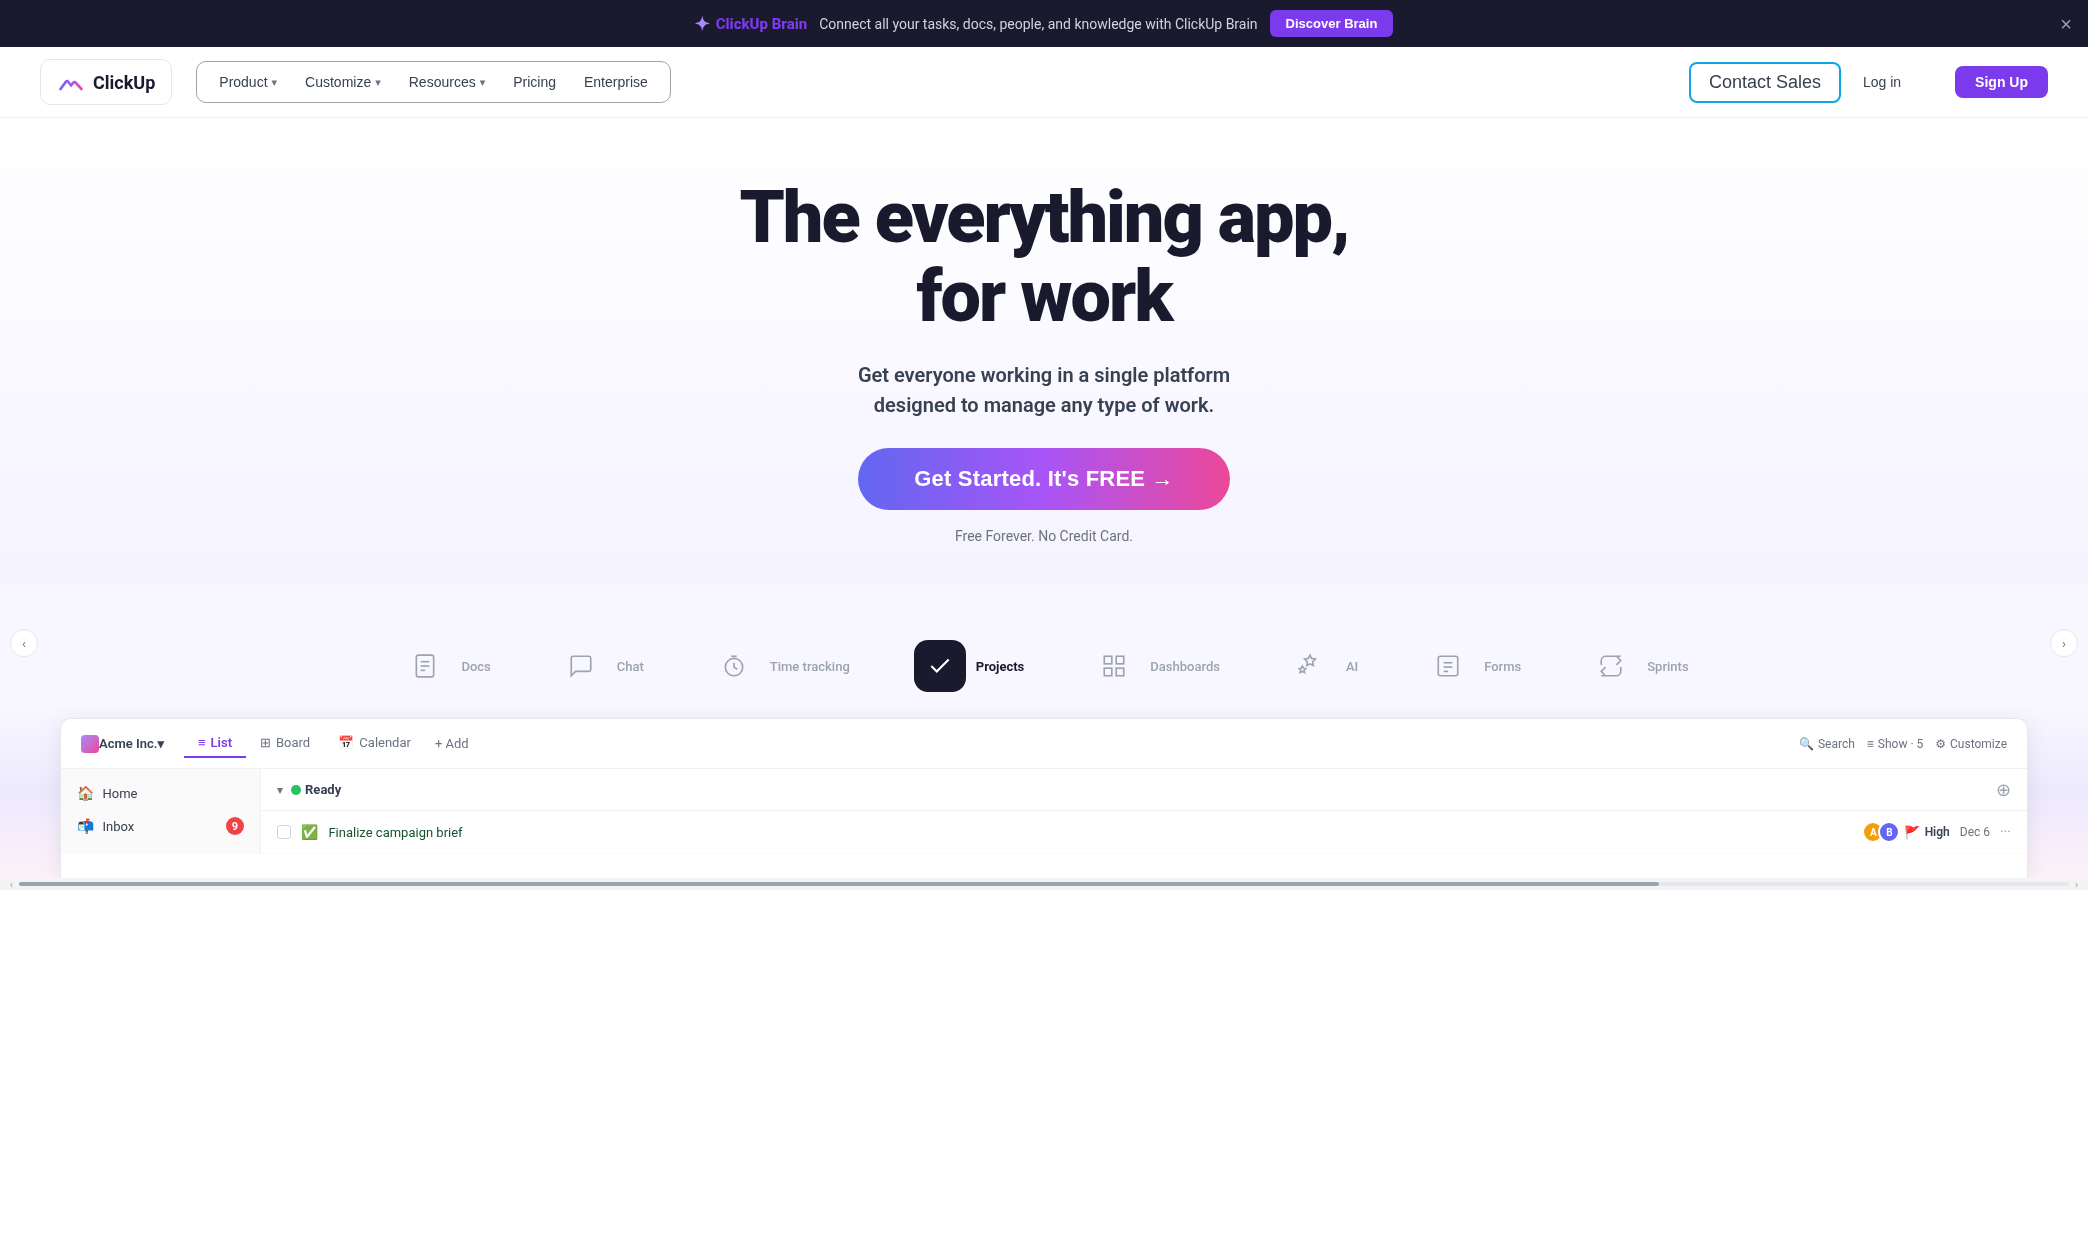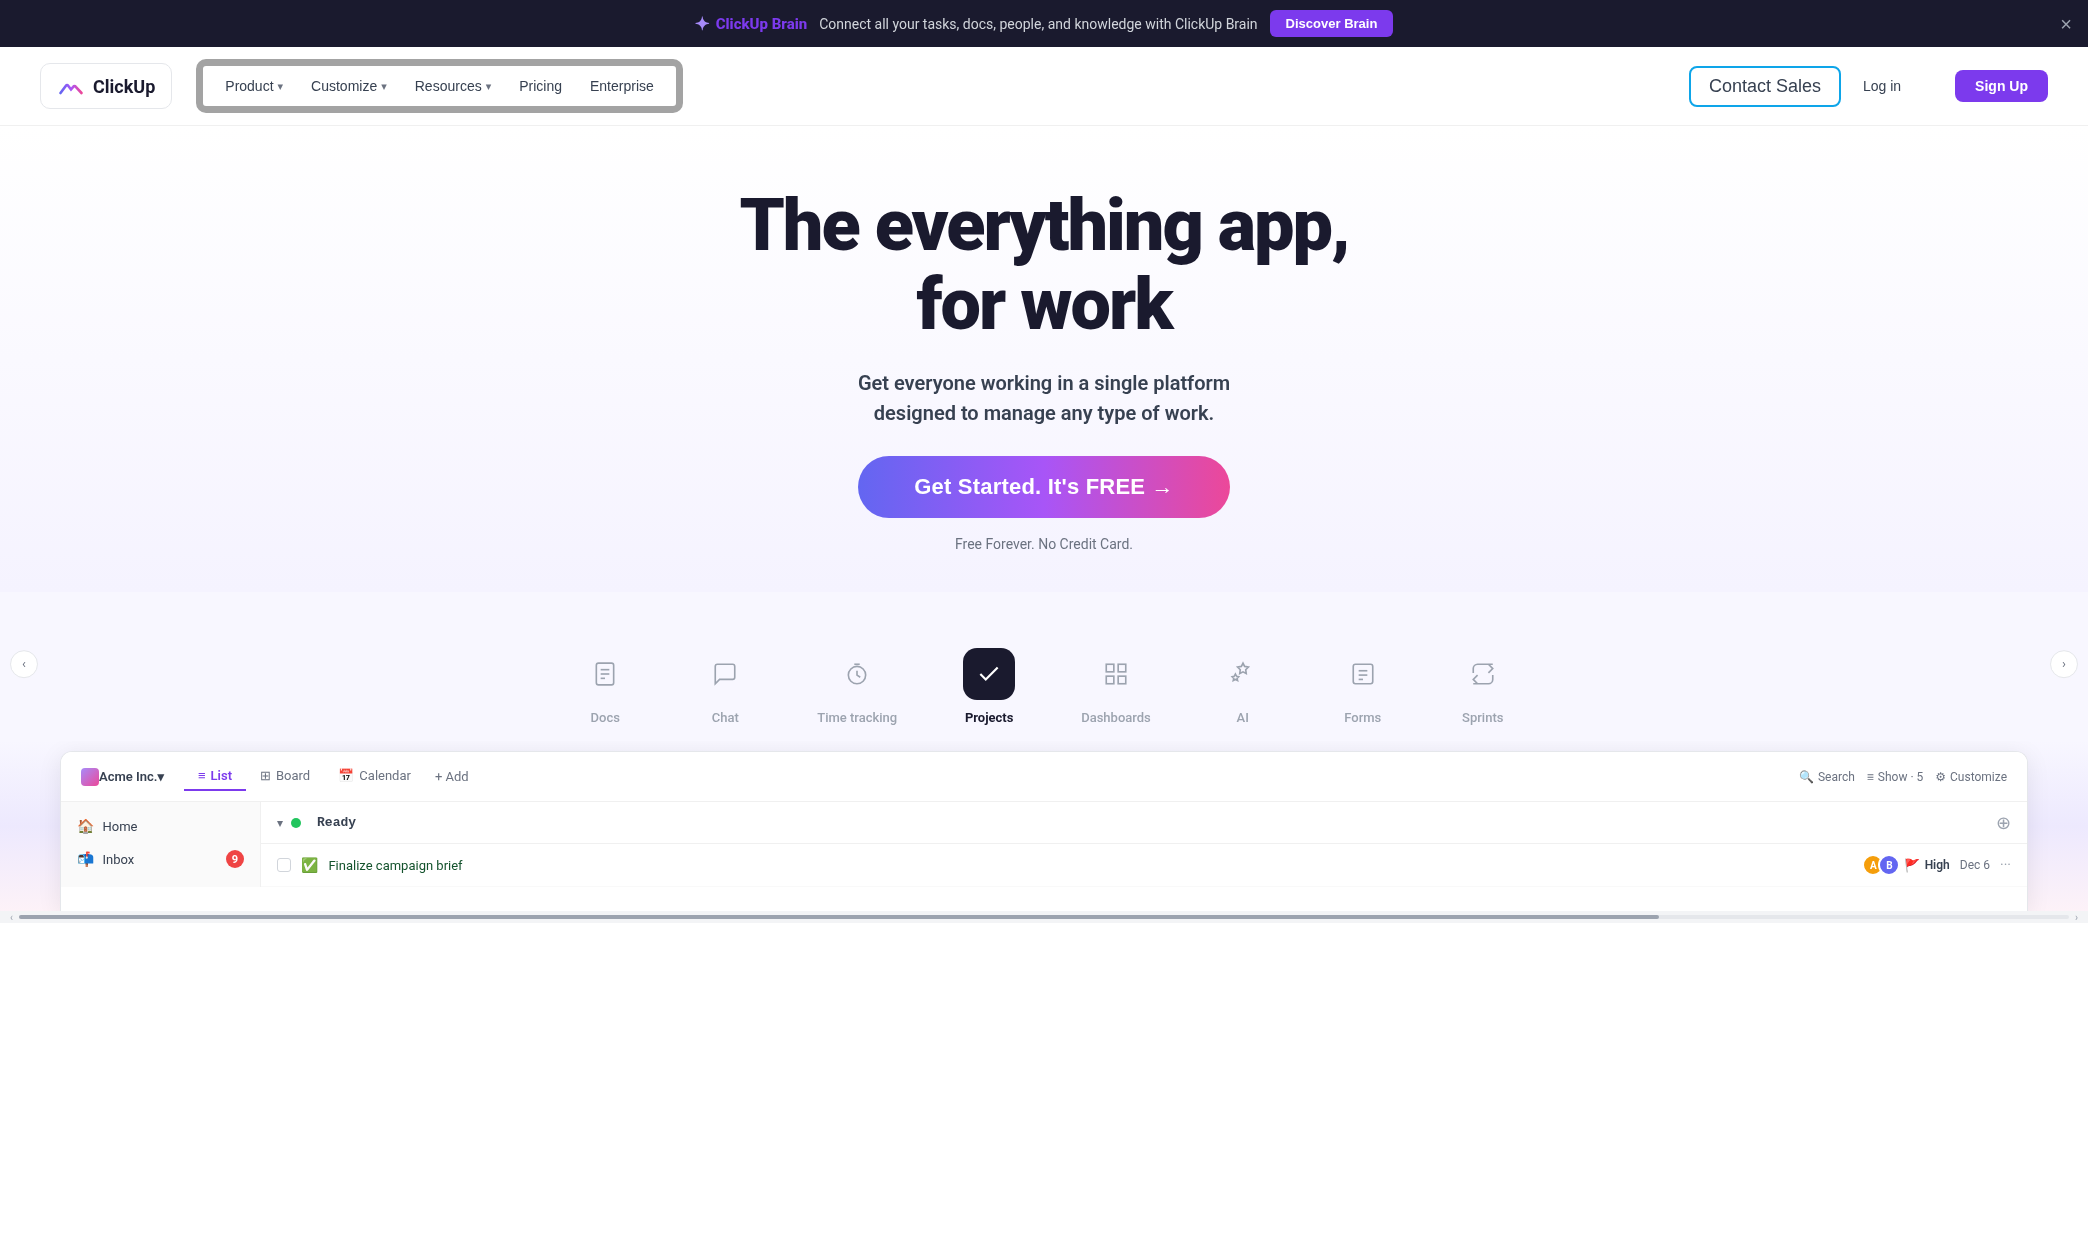--- a/index.html
+++ b/index.html
@@ -69,21 +69,21 @@
     }
     .logo-icon {
       width: 28px;
       height: 28px;
     }
     .logo-text { font-weight: 700; font-size: 18px; color: #1a1a2e; }
     .nav-links {
       display: flex;
       align-items: center;
       gap: 4px;
-      border: 7px solid #a3a3a3;
+      border: 1px solid #a3a3a3;
       border-radius: 10px;
       padding: 6px 10px;
     }
     .nav-link {
       display: flex;
       align-items: center;
       gap: 4px;
       padding: 6px 12px;
       font-size: 14px;
       color: #374151;
@@ -177,21 +177,21 @@
     }
     .feature-icons {
       display: flex;
       align-items: flex-start;
       justify-content: center;
       gap: 0;
       overflow: hidden;
     }
     .feature-item {
       display: flex;
-      flex-direction: column;
+      flex-direction: row;
       align-items: center;
       gap: 10px;
       padding: 16px 32px;
       cursor: pointer;
       min-width: 120px;
     }
     .feature-item .icon-wrap {
       width: 52px;
       height: 52px;
       display: flex;
@@ -354,25 +354,24 @@
       display: flex;
       align-items: center;
       gap: 8px;
       padding: 10px 16px;
       border-bottom: 1px solid #f0f0f0;
     }
     .section-chevron { color: #6b7280; font-size: 12px; cursor: pointer; }
     .section-status {
       display: flex;
       align-items: center;
-      gap: 16px;
+      gap: 4px;
       font-size: 13px;
       font-weight: 700;
       color: #374151;
-      font-family: Liberation Mono, monospace;
     }
     .status-dot { width: 10px; height: 10px; border-radius: 50%; background: #22c55e; }
     .add-task-btn {
       margin-left: auto;
       color: #9ca3af;
       font-size: 18px;
       cursor: pointer;
     }
 
     .task-row {

